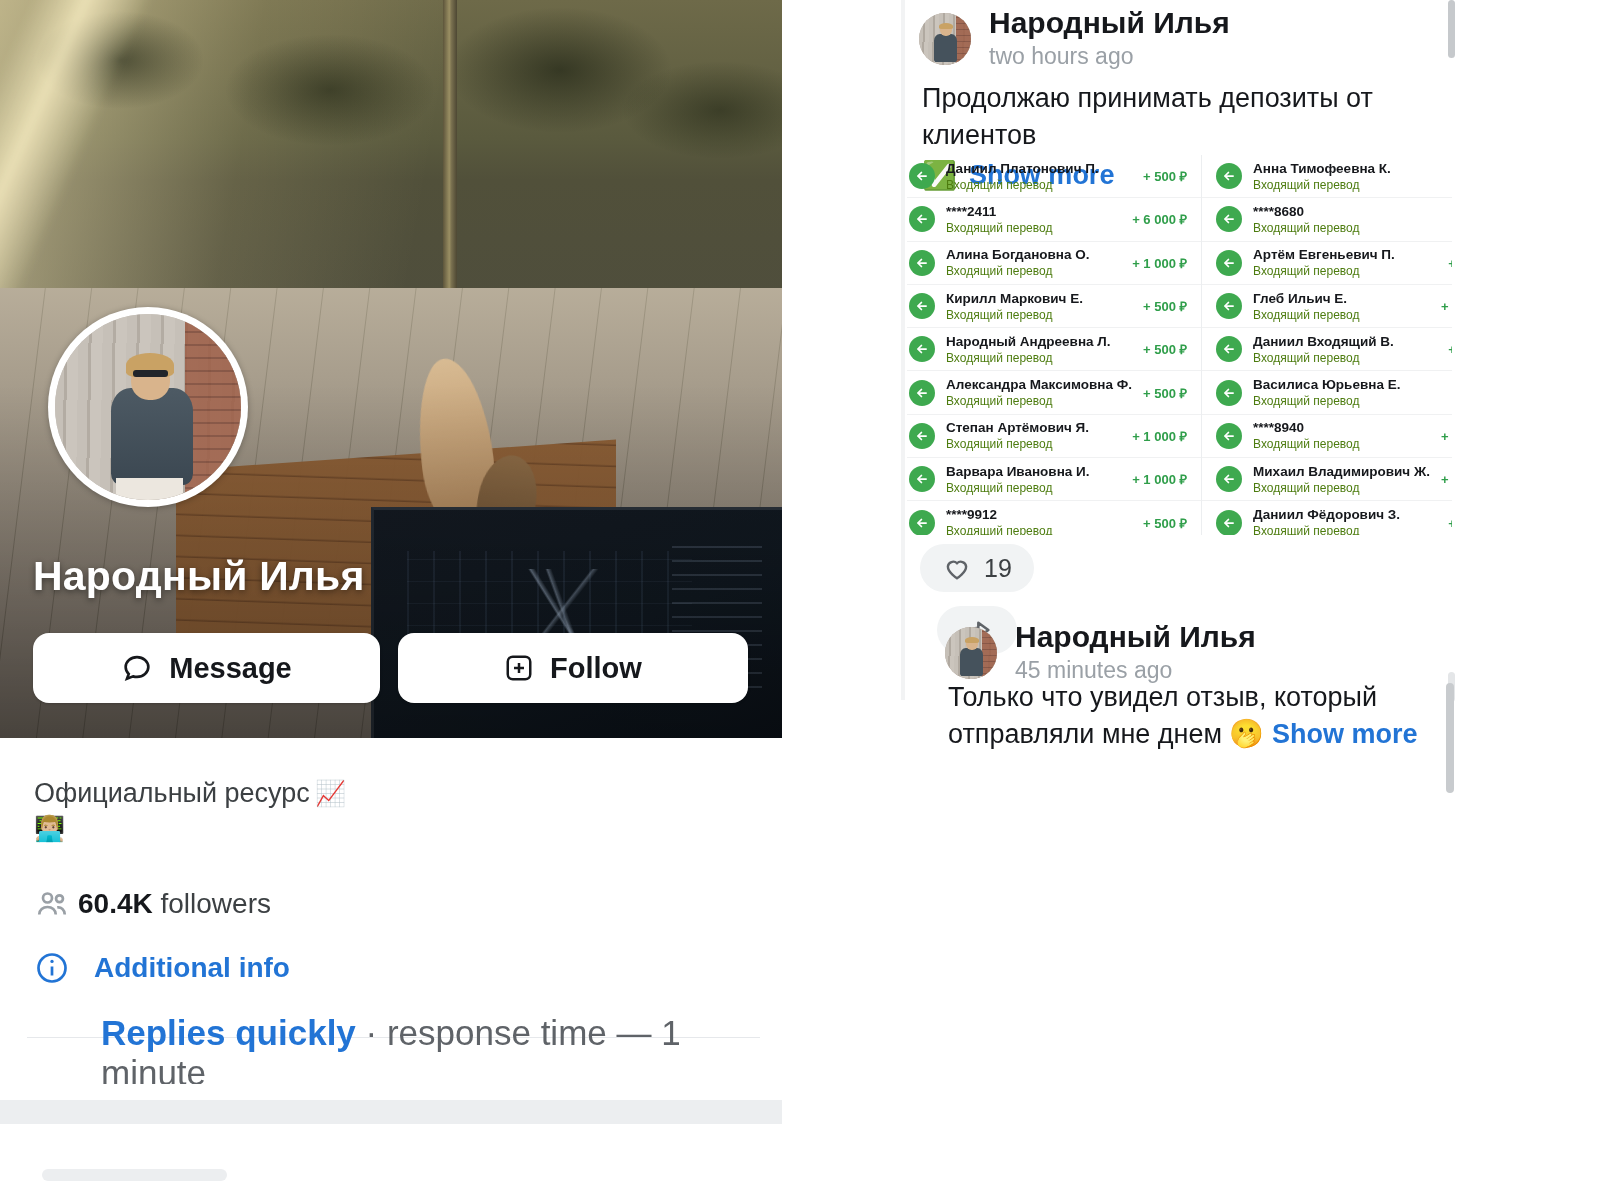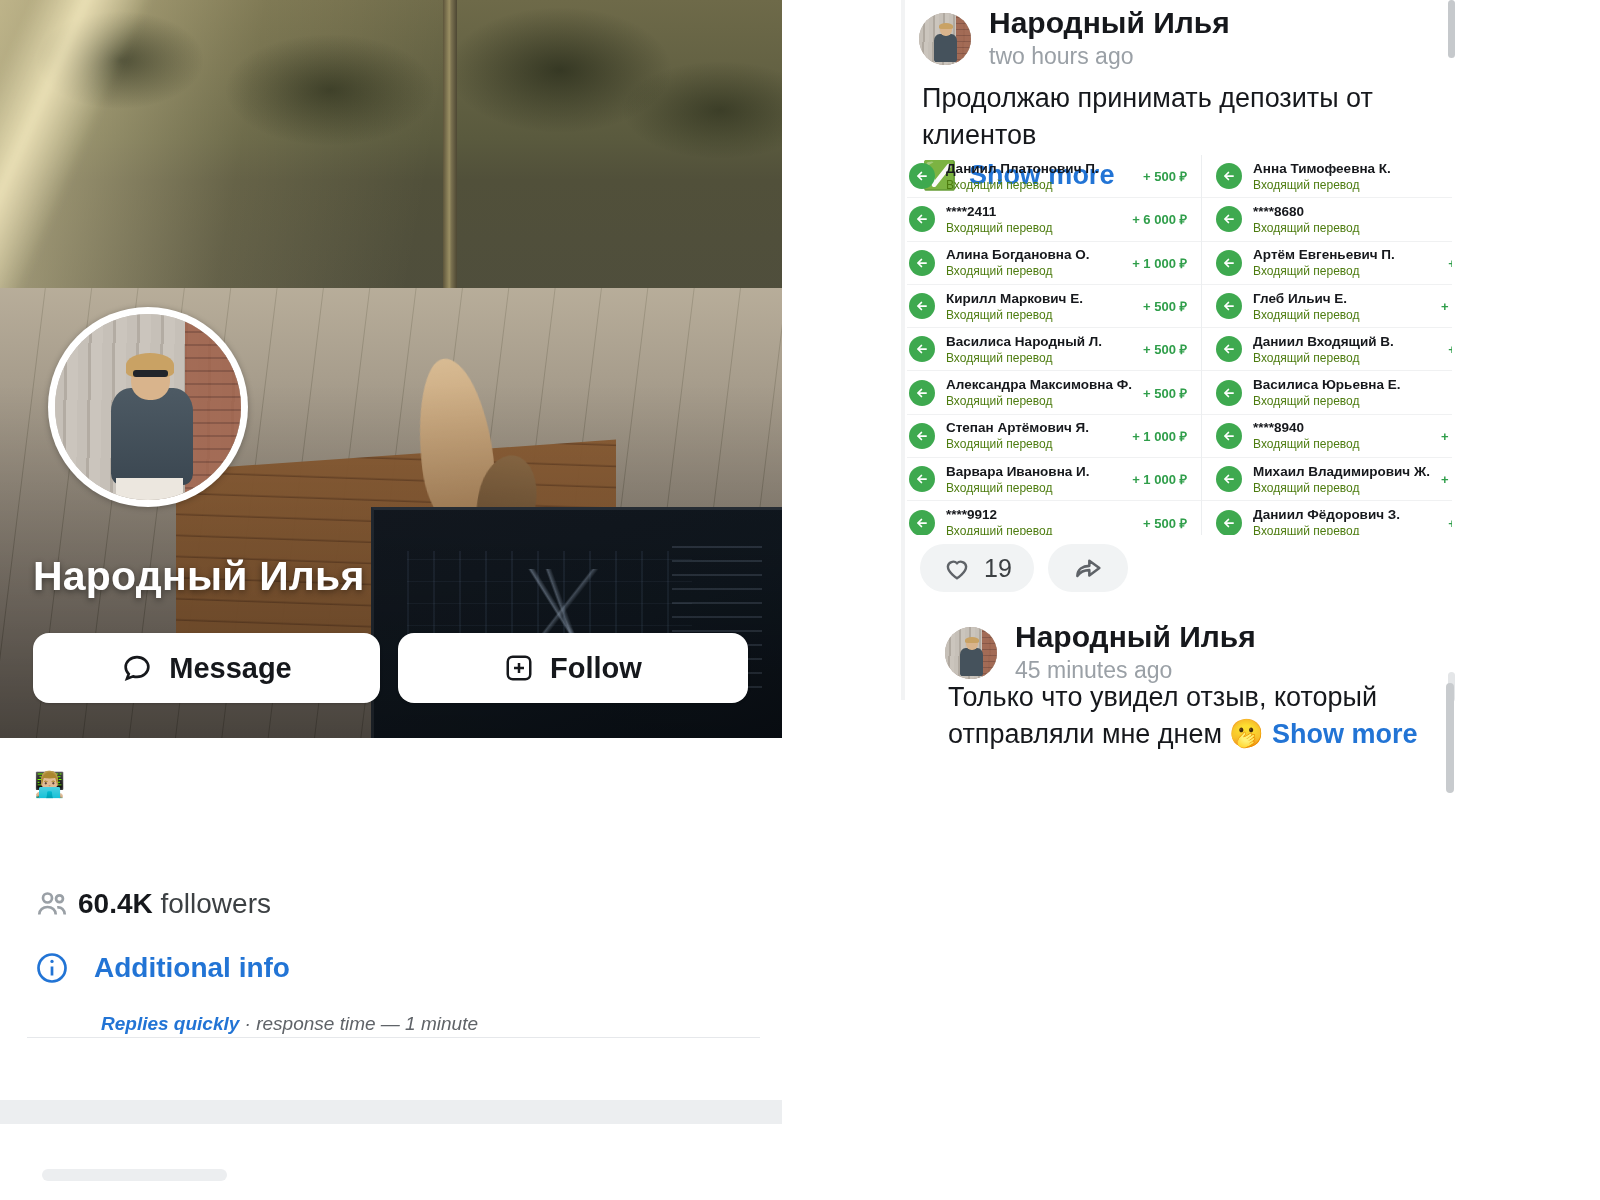--- a/index.html
+++ b/index.html
@@ -172,21 +172,21 @@
   .addl-row{
     position:absolute; left:34px; top:950px;
     display:flex; align-items:center; gap:24px; cursor:pointer;
   }
   .addl-text{ font-size:28px; color:#2274d5; font-weight:600; }
 
   .hr-line{ position:absolute; left:27px; top:1037px; width:733px; height:1px; background:#e6e8eb; }
 
   .replies{
     position:absolute; left:101px; top:1013px;
-    font-size:19px; color:#5f6368;font-style:italic;
+    font-size:35px; color:#5f6368;
   }
   .replies b{ color:#2274d5; font-weight:700; }
 
   .card-gap{
     position:absolute; left:0; top:1100px; width:782px; height:24px; background:#eceef0;
   }
   .card-gap .upper{
     position:absolute; left:0; top:-16px; width:782px; height:16px; background:#fff;
     border-bottom-left-radius:18px; border-bottom-right-radius:18px;
   }
@@ -251,21 +251,21 @@
   .tx-icon{
     width:26px; height:26px; border-radius:50%; background:#3ea94f;
     display:flex; align-items:center; justify-content:center; flex:0 0 auto;
   }
   .tx-mid{ flex:1 1 auto; min-width:0; }
   .tx-name{ font-size:13.5px; font-weight:700; color:#16181c; white-space:nowrap; overflow:hidden; text-overflow:ellipsis; }
   .tx-sub{ font-size:12px; color:#4d7c0f; margin-top:2px; }
   .tx-amt{ font-size:13px; font-weight:600; color:#2f9e4a; white-space:nowrap; flex:0 0 auto; }
 
   
-  .react-bar{ position:absolute; left:138px; top:544px; display:flex; align-items:center; gap:14px; }
+  .react-bar{ position:absolute; left:138px; top:544px; display:flex; align-items:center; gap:14px;flex-direction:column; }
   .pill{
     height:48px; background:#f1f3f4; border-radius:24px;
     display:flex; align-items:center; gap:12px; padding:0 22px; cursor:pointer;
   }
   .pill span{ font-size:25px; color:#3c4043; font-weight:500; }
 </style>
 </head>
 <body>
 
 <div id="root">
@@ -315,20 +315,24 @@
             <rect x="3" y="3" width="18" height="18" rx="4"></rect>
             <line x1="12" y1="8" x2="12" y2="16"></line>
               <line x1="8" y1="12" x2="16" y2="12"></line>
           </svg>
         </span>
         <span>Follow</span>
       </div>
     </div>
 
     <div class="bio">
+      <div class="bio-line">
+        <span>Официальный ресурс</span>
+        <span class="emo">📈</span>
+      </div>
       <div class="bio-line">
         <span class="emo">👨🏼‍💻</span>
       </div>
     </div>
 
     <div class="stat-row">
       <span class="icn">
         <svg width="36" height="36" viewBox="0 0 24 24" fill="none" stroke="#9aa0a6" stroke-width="1.8">
           <circle cx="9" cy="8" r="3"></circle>
             <path d="M3.5 19c0-3 2.5-5 5.5-5s5.5 2 5.5 5"></path>
@@ -451,21 +455,21 @@
             <span class="tx-amt">+ 500 ₽</span>
           </div>
           <div class="tx-row">
             <span class="tx-icon">
               <svg width="14" height="14" viewBox="0 0 24 24" fill="none" stroke="#ffffff" stroke-width="3" stroke-linecap="round" stroke-linejoin="round">
                 <line x1="19" y1="12" x2="6" y2="12"></line>
                 <polyline points="11,6 5,12 11,18"></polyline>
               </svg>
             </span>
             <span class="tx-mid">
-              <span class="tx-name" style="display: block;">Василиса Народный Л.</span>
+              <span class="tx-name" style="display: block;">Народный Андреевна Л.</span>
               <span class="tx-sub" style="display: block;">Входящий перевод</span>
             </span>
             <span class="tx-amt">+ 500 ₽</span>
           </div>
           <div class="tx-row">
             <span class="tx-icon">
               <svg width="14" height="14" viewBox="0 0 24 24" fill="none" stroke="#ffffff" stroke-width="3" stroke-linecap="round" stroke-linejoin="round">
                 <line x1="19" y1="12" x2="6" y2="12"></line>
                 <polyline points="11,6 5,12 11,18"></polyline>
               </svg>

